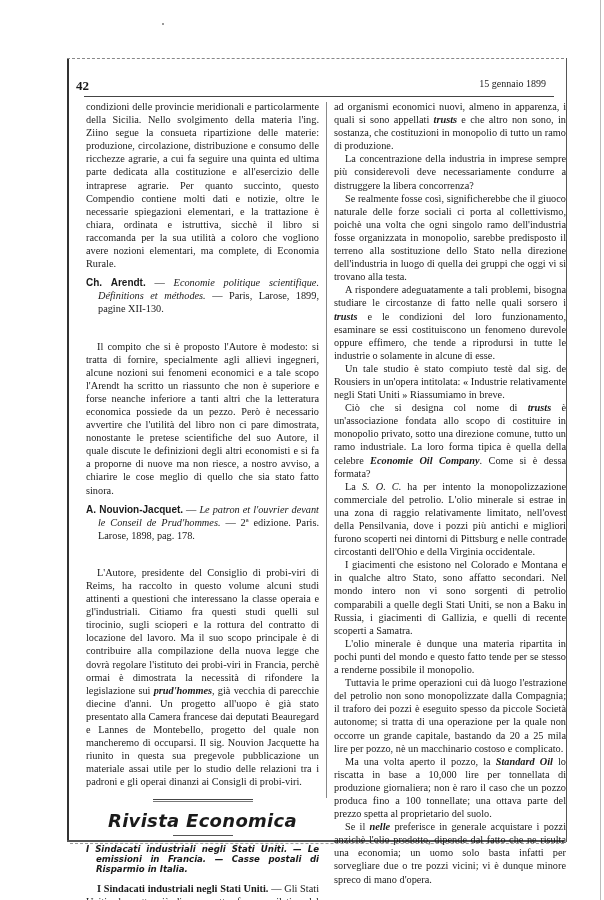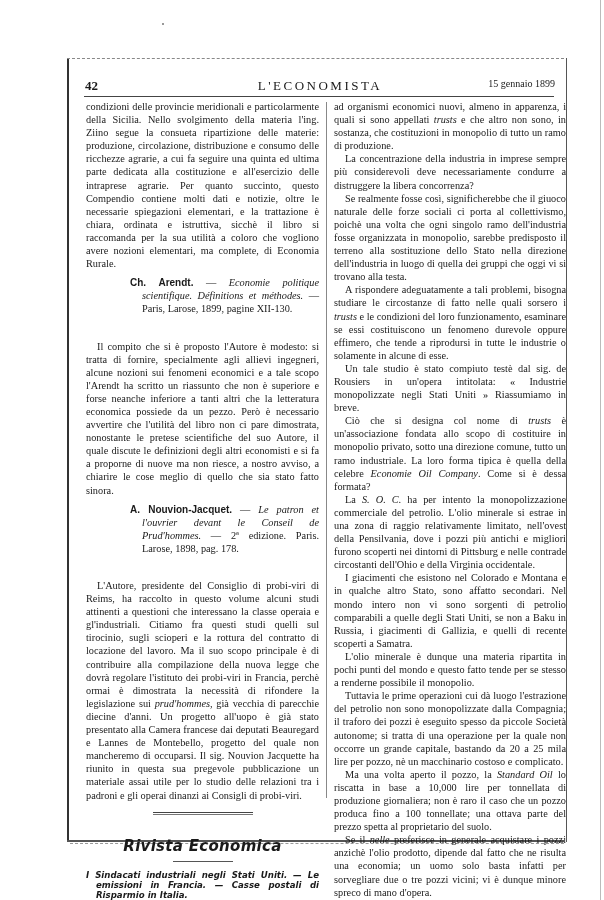--- a/index.html
+++ b/index.html
@@ -7,59 +7,58 @@
          font-family: "Liberation Serif", "DejaVu Serif", serif; color: #1a1a1a; }
   .frame { position: absolute; left: 67px; top: 58px; width: 497px; height: 784px;
            border-left: 2px solid #333; border-right: 1px solid #555; }
   .frame-top { position: absolute; left: 67px; top: 58px; width: 497px; height: 0;
                border-top: 1px dashed #888; }
   .frame-bottom { position: absolute; left: 67px; top: 840px; width: 497px; height: 0;
                   border-top: 2px solid #555; }
   .frame-bottom2 { position: absolute; left: 70px; top: 843px; width: 494px; height: 0;
                    border-top: 1px dashed #999; }
   .edge-right { position: absolute; left: 600px; top: 0; width: 1px; height: 900px; background: #bbb; }
-  .header { position: absolute; left: 85px; top: 78px; width: 470px; height: 18px; }
+  .header { position: absolute; left: 76px; top: 78px; width: 470px; height: 18px; }
   .hdr-page { position: absolute; left: 0; top: 0; font-size: 13px; font-weight: bold; }
   .hdr-title { position: absolute; left: 0; right: 0; top: 0; text-align: center; font-size: 13px; letter-spacing: 2.5px; }
   .hdr-date { position: absolute; right: 0; top: 0; font-size: 10px; }
   .hdr-rule { position: absolute; left: 84px; top: 96px; width: 470px; border-top: 1px solid #444; }
   .col { position: absolute; top: 100px; font-size: 10.3px; line-height: 13.1px; text-align: justify; }
   .col-left { left: 86px; width: 233px; }
   .col-right { left: 334px; width: 232px; }
   .col-divider { position: absolute; left: 326px; top: 102px; width: 1px; height: 696px; background: #888; }
   p { margin: 0; }
   .indent { text-indent: 11px; }
-  .bib { margin-top: 6px; padding-left: 12px; text-indent: -12px; margin-left: 44px; }
+  .bib { margin-top: 6px; padding-left: 12px; text-indent: -12px; }
   .bib .author { font-family: "Liberation Sans", "DejaVu Sans", sans-serif; font-weight: bold; font-size: 10px; }
   .bib .title { font-style: italic; }
   .spaced { margin-top: 24px; }
   .rule-short { width: 100px; margin: 10px auto 0 auto; border-top: 1px solid #444; border-bottom: 1px solid #777; height: 1px; }
   .section-title { text-align: center; font-family: "DejaVu Sans", sans-serif; font-style: italic; font-weight: bold;
-                   font-size: 15px; margin-top: 25px; letter-spacing: 0.3px; }
+                   font-size: 18px; margin-top: 12px; letter-spacing: 0.3px; }
   .rule-short2 { width: 60px; margin: 8px auto 0 auto; border-top: 1px solid #555; }
   .summary { margin-top: 8px; padding-left: 10px; text-indent: -10px; font-family: "DejaVu Sans", sans-serif;
              font-style: italic; font-weight: bold; font-size: 8.6px; line-height: 10px; }
   .lead { margin-top: 8px; }
   .lead .lead-head { font-weight: bold; }
-  em.b { font-style: italic; font-weight: normal; }
+  em.b { font-style: italic; font-weight: bold; }
   .dot { position: absolute; left: 162px; top: 23px; width: 2px; height: 2px; background: #999; }
 </style>
 </head>
 <body>
 
 <div class="edge-right"></div>
 <div class="dot"></div>
 <div class="frame"></div>
 <div class="frame-top"></div>
 <div class="frame-bottom"></div>
 <div class="frame-bottom2"></div>
 
 <div class="header">
   <span class="hdr-page">42</span>
-  <span class="hdr-title">L'ECONOMISTA</span>
   <span class="hdr-date">15 gennaio 1899</span>
 </div>
 <div class="hdr-rule"></div>
 
 <div class="col-divider"></div>
 
 <div class="col col-left">
   <p>condizioni delle provincie meridionali e particolarmente della Sicilia. Nello svolgimento della materia l'ing. Ziino segue la consueta ripartizione delle materie: produzione, circolazione, distribuzione e consumo delle ricchezze agrarie, a cui fa seguire una quinta ed ultima parte dedicata alla costituzione e all'esercizio delle intraprese agrarie. Per quanto succinto, questo Compendio contiene molti dati e notizie, oltre le necessarie spiegazioni elementari, e la trattazione è chiara, ordinata e istruttiva, sicchè il libro si raccomanda per la sua utilità a coloro che vogliono avere nozioni elementari, ma complete, di Economia Rurale.</p>
 
   <p class="bib"><span class="author">Ch. Arendt.</span><span> — </span><span class="title">Economie politique scientifique. Définitions et méthodes.</span><span> — Paris, Larose, 1899, pagine XII-130.</span></p>
@@ -77,21 +76,21 @@
   <p class="summary">I Sindacati industriali negli Stati Uniti. — Le emissioni in Francia. — Casse postali di Risparmio in Italia.</p>
 
   <p class="indent lead"><span class="lead-head">I Sindacati industriali negli Stati Uniti.</span><span> — Gli Stati Uniti, che sotto più di un aspetto, formano il tipo del paese moderno, quale tende a plasmarlo la nostra civiltà, che sono di tutte le contrade del mondo quelle dove l'evoluzione industriale è più avanzata, hanno dato vita da un quarto di secolo</span></p>
 </div>
 
 <div class="col col-right">
   <p><span>ad organismi economici nuovi, almeno in apparenza, i quali si sono appellati </span><em class="b">trusts</em><span> e che altro non sono, in sostanza, che costituzioni in monopolio di tutto un ramo di produzione.</span></p>
   <p class="indent">La concentrazione della industria in imprese sempre più considerevoli deve necessariamente condurre a distruggere la libera concorrenza?</p>
   <p class="indent">Se realmente fosse così, significherebbe che il giuoco naturale delle forze sociali ci porta al collettivismo, poichè una volta che ogni singolo ramo dell'industria fosse organizzata in monopolio, sarebbe predisposto il terreno alla sostituzione dello Stato nella direzione dell'industria in luogo di quella dei gruppi che oggi vi si trovano alla testa.</p>
   <p class="indent"><span>A rispondere adeguatamente a tali problemi, bisogna studiare le circostanze di fatto nelle quali sorsero i </span><em class="b">trusts</em><span> e le condizioni del loro funzionamento, esaminare se essi costituiscono un fenomeno durevole oppure effimero, che tende a riprodursi in tutte le industrie o solamente in alcune di esse.</span></p>
-  <p class="indent">Un tale studio è stato compiuto testè dal sig. de Rousiers in un'opera intitolata: « Industrie monopolizzate negli Stati Uniti » Riassumiamo in breve.</p>
+  <p class="indent">Un tale studio è stato compiuto testè dal sig. de Rousiers in un'opera intitolata: « Industrie relativamente negli Stati Uniti » Riassumiamo in breve.</p>
   <p class="indent"><span>Ciò che si designa col nome di </span><em class="b">trusts</em><span> è un'associazione fondata allo scopo di costituire in monopolio privato, sotto una direzione comune, tutto un ramo industriale. La loro forma tipica è quella della celebre </span><em class="b">Economie Oil Company</em><span>. Come si è dessa formata?</span></p>
   <p class="indent"><span>La </span><em>S. O. C.</em><span> ha per intento la monopolizzazione commerciale del petrolio. L'olio minerale si estrae in una zona di raggio relativamente limitato, nell'ovest della Pensilvania, dove i pozzi più antichi e migliori furono scoperti nei dintorni di Pittsburg e nelle contrade circostanti dell'Ohio e della Virginia occidentale.</span></p>
   <p class="indent">I giacimenti che esistono nel Colorado e Montana e in qualche altro Stato, sono affatto secondari. Nel mondo intero non vi sono sorgenti di petrolio comparabili a quelle degli Stati Uniti, se non a Baku in Russia, i giacimenti di Gallizia, e quelli di recente scoperti a Samatra.</p>
   <p class="indent">L'olio minerale è dunque una materia ripartita in pochi punti del mondo e questo fatto tende per se stesso a renderne possibile il monopolio.</p>
   <p class="indent">Tuttavia le prime operazioni cui dà luogo l'estrazione del petrolio non sono monopolizzate dalla Compagnia; il traforo dei pozzi è eseguito spesso da piccole Società autonome; si tratta di una operazione per la quale non occorre un grande capitale, bastando da 20 a 25 mila lire per pozzo, nè un macchinario costoso e complicato.</p>
   <p class="indent"><span>Ma una volta aperto il pozzo, la </span><em class="b">Standard Oil</em><span> lo riscatta in base a 10,000 lire per tonnellata di produzione giornaliera; non è raro il caso che un pozzo produca fino a 100 tonnellate; una ottava parte del prezzo spetta al proprietario del suolo.</span></p>
   <p class="indent"><span>Se il </span><em class="b">nelle</em><span> preferisce in generale acquistare i pozzi anzichè l'olio prodotto, dipende dal fatto che ne risulta una economia; un uomo solo basta infatti per sorvegliare due o tre pozzi vicini; vi è dunque minore spreco di mano d'opera.</span></p>
 
 </div>
 

